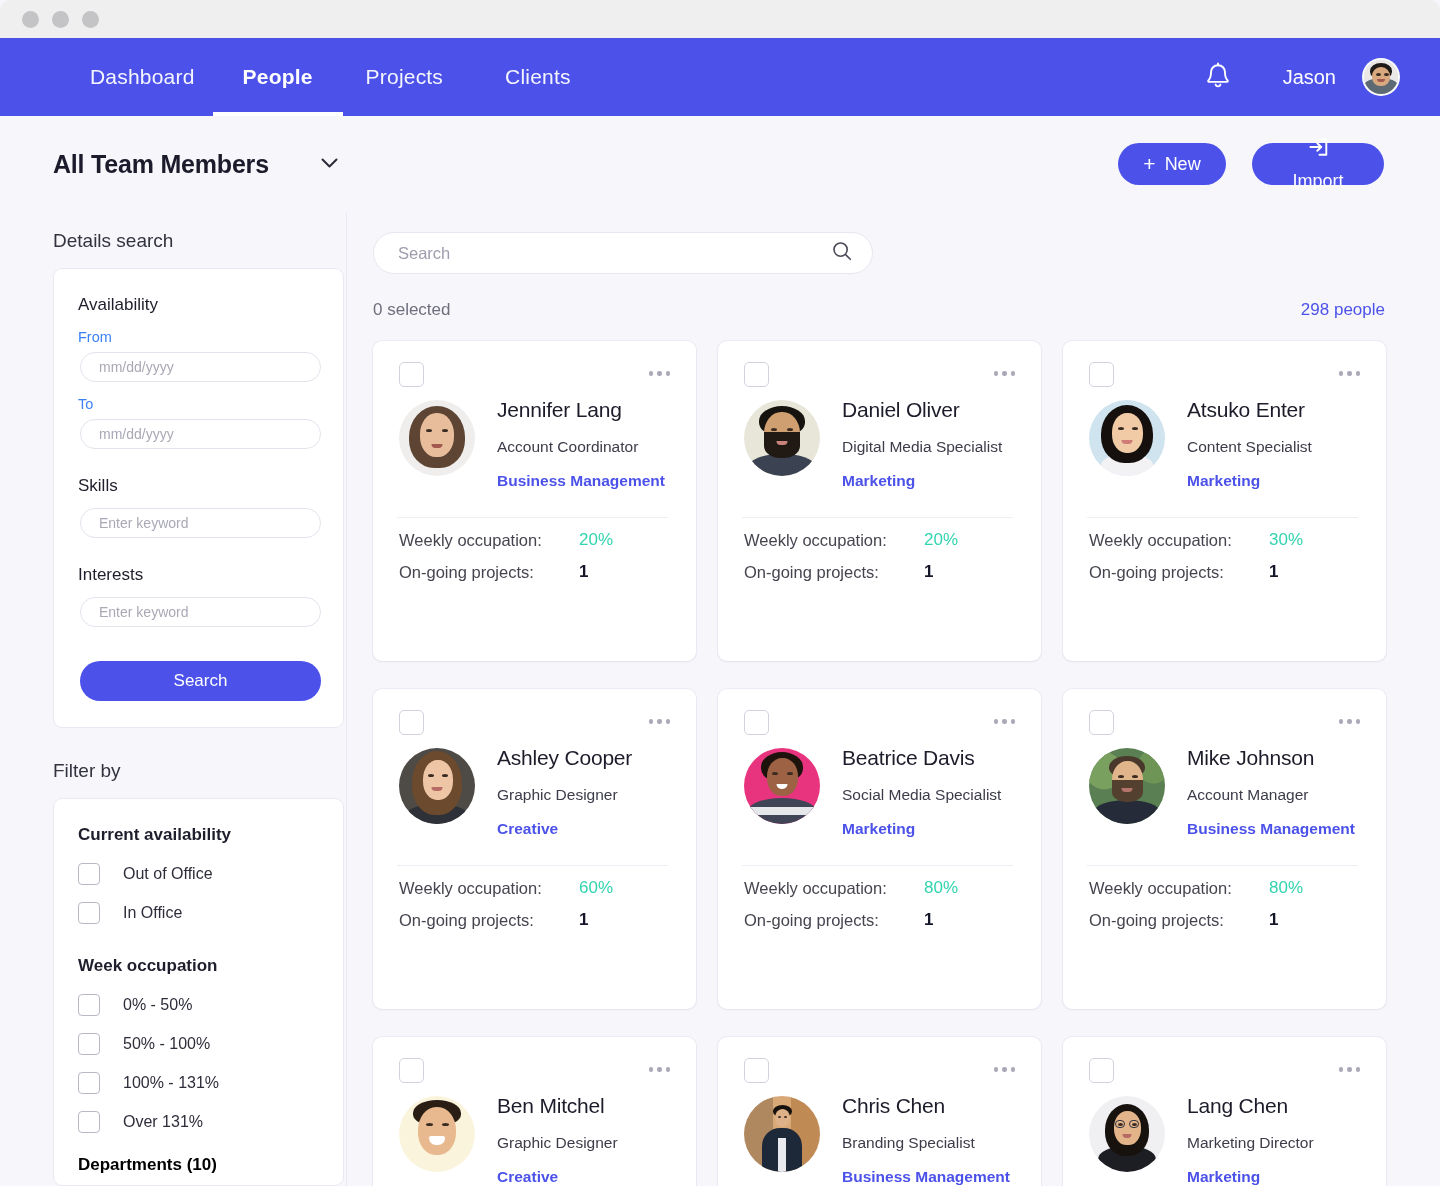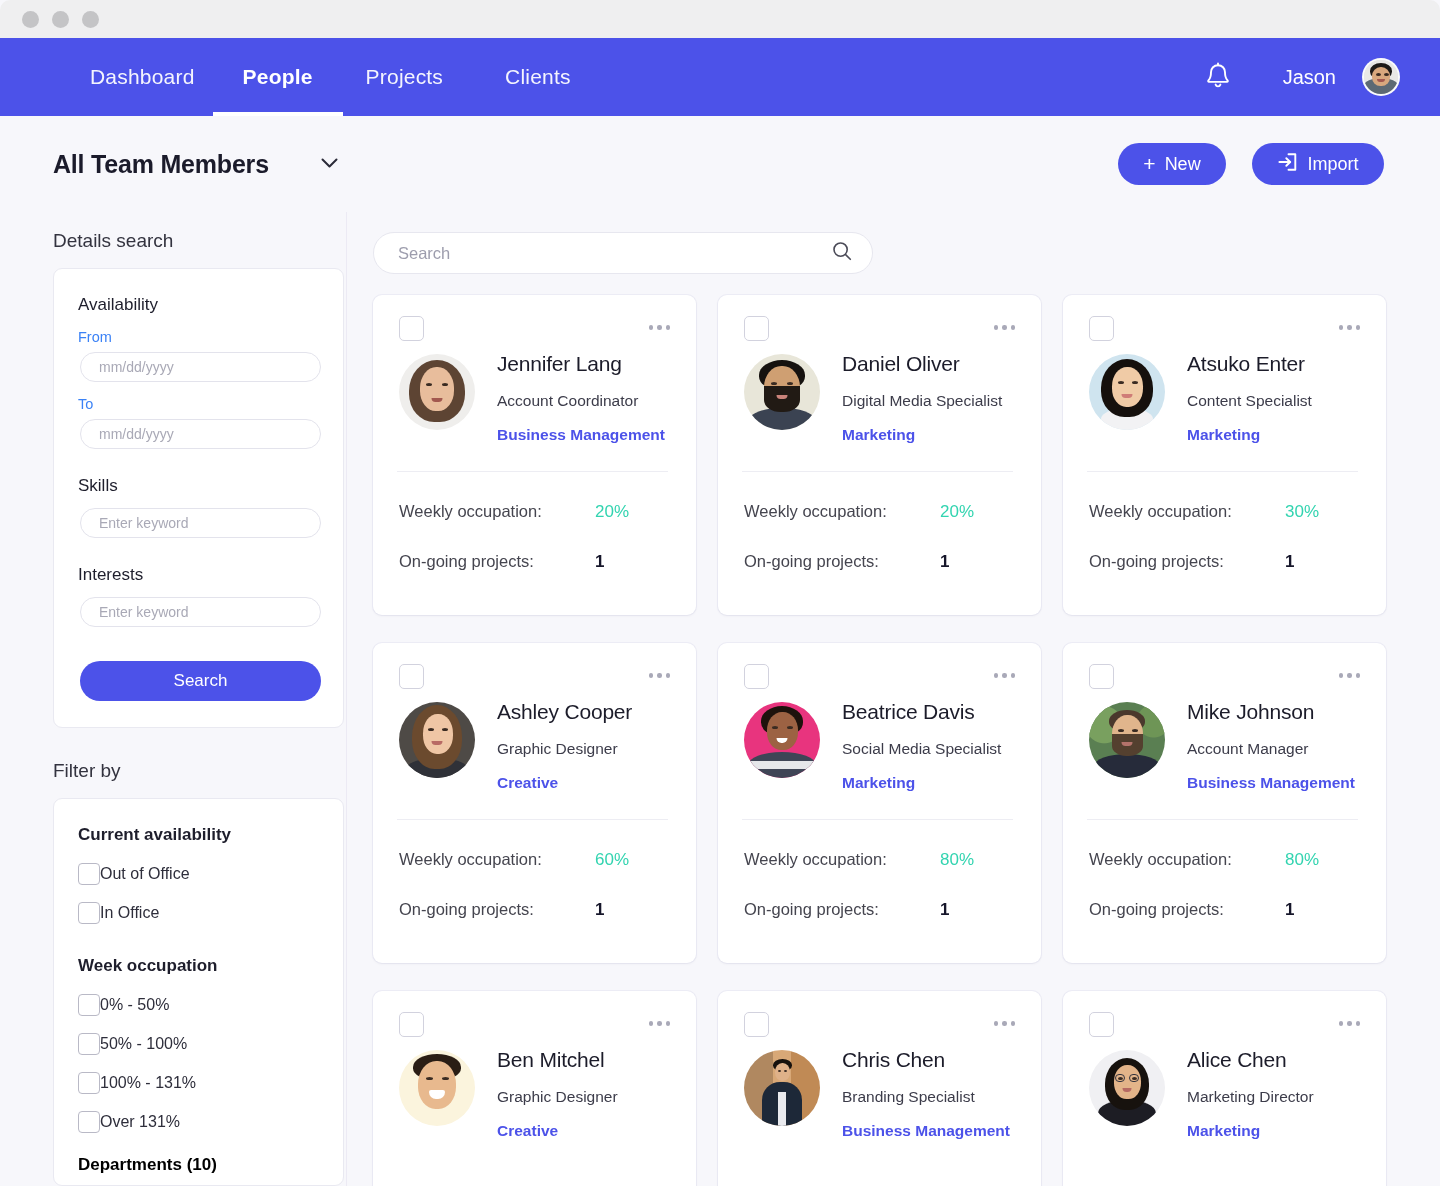--- a/index.html
+++ b/index.html
@@ -73,21 +73,21 @@
     margin-left:auto; display:flex; align-items:center; gap:26px;
     padding-right:56px;
   }
   .btn {
     border:none; border-radius:24px; background:#4c52e9; color:#fff;
     height:42px; display:inline-flex; align-items:center; justify-content:center;
     font-size:18px; cursor:pointer; gap:9px;
     font-family:"Liberation Sans", sans-serif;
   }
   .btn-new { width:108px; }
-  .btn-import { width:132px; }
+  .btn-import { width:132px;flex-direction:column; }
   .plus { font-size:21px; line-height:1; margin-top:-2px; }
 
   
   .body-split { display:flex; height:calc(1186px - 38px - 78px - 96px); }
 
   
   .sidebar {
     width:347px; flex:0 0 347px; position:relative;
     padding-left:53px; padding-right:0;
     border-right:1px solid #eceaf4;
@@ -122,21 +122,21 @@
     border-radius:9px; padding:26px 24px 10px 24px;
     max-height:392px; overflow:hidden;
   }
   .grp-title { font-size:17px; font-weight:bold; color:#1e1e2c; margin-bottom:18px; }
   .grp-title.second { margin-top:32px; }
   .chk-row { display:flex; align-items:center; margin-bottom:17px; }
   .chk {
     width:22px; height:22px; border:1px solid #b9b9c6; border-radius:4px;
     background:#fff; flex:0 0 22px;
   }
-  .chk-label { font-size:16px; color:#2e2e3b; }
+  .chk-label { font-size:16px; color:#2e2e3b; margin-left:23px; }
   .cut-title {
     font-size:17px; font-weight:bold; color:#000000; margin-top:22px;
   }
 
   
   .main { flex:1; padding-left:26px; padding-right:53px; position:relative; }
   .search-wrap { padding-top:20px; }
   .search-box {
     width:500px; height:42px; border:1px solid #e7e7ef; border-radius:22px;
     background:#fff; display:flex; align-items:center;
@@ -176,21 +176,21 @@
     width:76px; height:76px; border-radius:50%; overflow:hidden;
     flex:0 0 76px; position:relative; margin-top:5px;
   }
   .pinfo { margin-left:22px; padding-top:3px; }
   .pname { font-size:21px; color:#1c1c2a; letter-spacing:-.2px; }
   .prole { font-size:15.5px; color:#3c3c4a; margin-top:16px; }
   .pdept { font-size:15.5px; color:#4c52e9; font-weight:bold; margin-top:16px; }
 
   .divider { height:1px; background:#ededf3; margin:27px 0 0 -2px; width:271px; }
   .stat-row {
-    display:flex; align-items:flex-start; margin-top:30px;gap:16px;
+    display:flex; align-items:center; margin-top:12px;
   }
   .stat-label { font-size:16.5px; color:#45454f; width:180px; }
   .stat-val-pct { font-size:17px; color:#32d4b0; font-weight:normal; }
   .stat-val-num { font-size:17px; color:#16162a; font-weight:bold; }
 
   
   .face { position:absolute; inset:0; }
   .f-bg { position:absolute; inset:0; }
   .f-hair { position:absolute; border-radius:50% 50% 45% 45%; }
   .f-skin { position:absolute; border-radius:48% 48% 46% 46%; }
@@ -334,20 +334,24 @@
         <input type="text" placeholder="Search" style="">
         <span>
           <svg width="20" height="20" viewBox="0 0 20 20" fill="none">
             <circle cx="8.6" cy="8.6" r="6.6" stroke="#4b4b58" stroke-width="1.6"></circle>
             <path d="M13.6 13.6L18.3 18.3" stroke="#4b4b58" stroke-width="1.6" stroke-linecap="round"></path>
           </svg>
         </span>
       </div>
     </div>
 
+    <div class="meta-row">
+      <span class="selected-txt">0 selected</span>
+      <a class="people-count">298 people</a>
+    </div>
 
     <div class="grid">
 
       <div class="pcard">
         <div class="pcard-top">
           <span class="pchk"></span>
           <span class="dots">
               <i></i>
               <i></i>
               <i></i>
@@ -651,21 +655,21 @@
               <span class="f-hair" style="left:16px;top:8px;width:44px;height:52px;background:#17120e"></span>
               <span class="f-skin" style="left:25px;top:15px;width:27px;height:34px;background:#e3b489"></span>
               <span class="f-glass" style="left:26px;top:24px;width:10px;height:8px"></span>
               <span class="f-glass" style="left:40px;top:24px;width:10px;height:8px"></span>
               <span class="f-eye" style="left:29px;top:27px;width:5px"></span>
               <span class="f-eye" style="left:43px;top:27px;width:5px"></span>
               <span class="f-mouth" style="top:38px;background:#b76a63;width:9px"></span>
             </span>
           </span>
           <div class="pinfo">
-            <div class="pname">Alice Chen</div>
+            <div class="pname">Lang Chen</div>
             <div class="prole">Marketing Director</div>
             <div class="pdept">Marketing</div>
           </div>
         </div>
 
       </div>
 
     </div>
   </div>
 </div>

